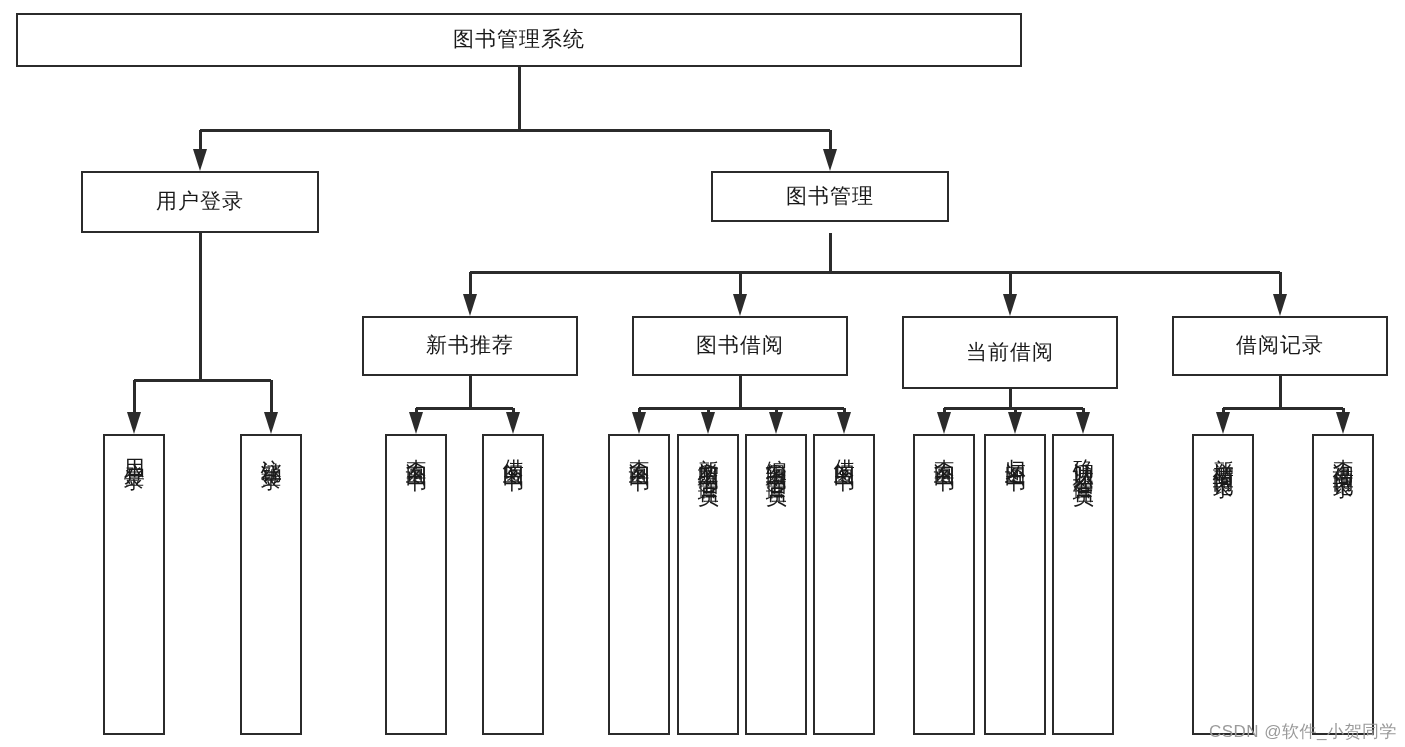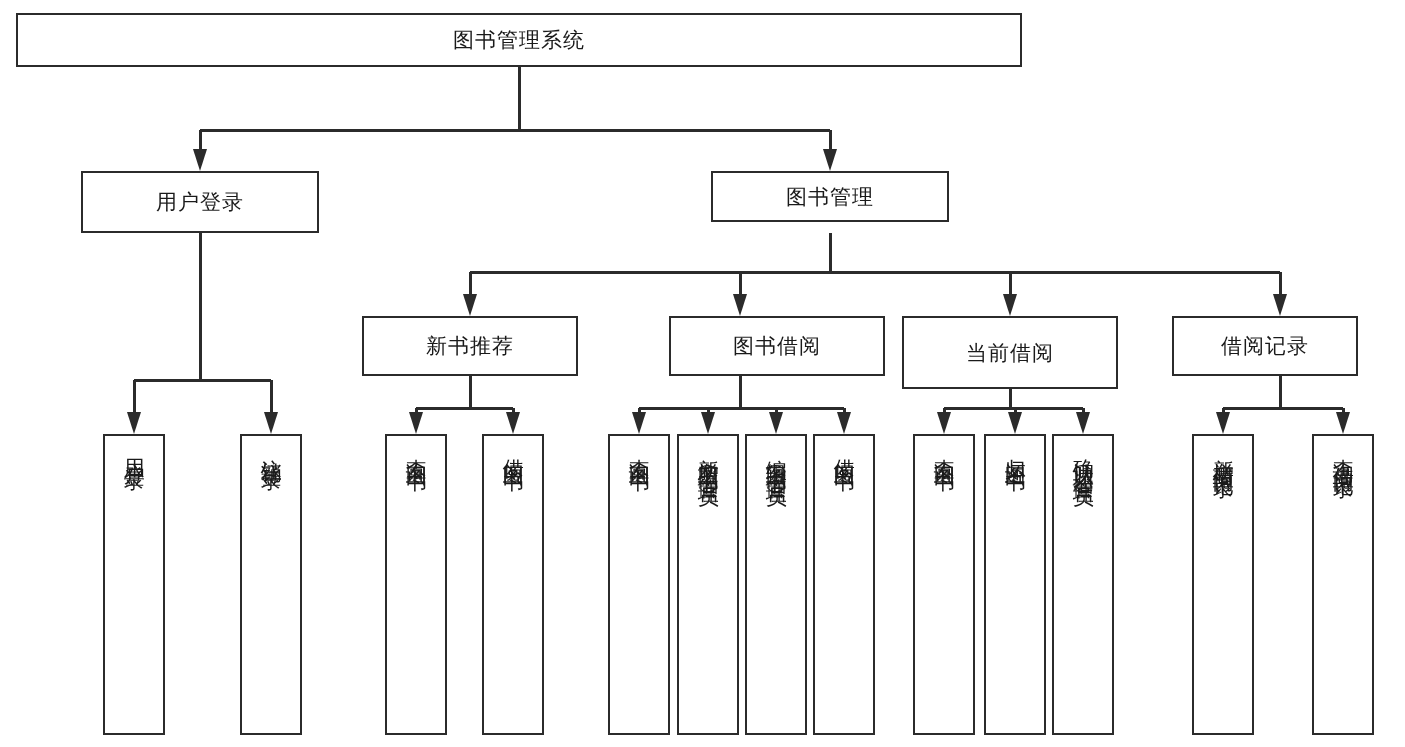--- a/index.html
+++ b/index.html
@@ -32,20 +32,21 @@
     background: #ffffff;
     display: flex;
     align-items: center;
     justify-content: center;
     color: #1a1a1a;
   }
   .node-box.horiz {
     font-size: 21px;
     letter-spacing: 1px;
     line-height: 1.2;
+    font-family: Liberation Serif, serif;
   }
   .node-box.vert {
     writing-mode: vertical-rl;
     text-orientation: upright;
     font-size: 21px;
     letter-spacing: 4px;
     line-height: 1.25;
     padding: 6px 0;
     justify-content: flex-start;
     align-items: center;
@@ -135,27 +136,27 @@
       </div>
       <div class="node-box horiz" style="left: 81px; top: 171px; width: 238px; height: 62px;">
         <span class="node-label">用户登录</span>
       </div>
       <div class="node-box horiz" style="left: 711px; top: 171px; width: 238px; height: 51px;">
         <span class="node-label">图书管理</span>
       </div>
       <div class="node-box horiz" style="left: 362px; top: 316px; width: 216px; height: 60px; text-align: right;">
         <span class="node-label">新书推荐</span>
       </div>
-      <div class="node-box horiz" style="left: 632px; top: 316px; width: 216px; height: 60px; margin-left: 37px;">
+      <div class="node-box horiz" style="left: 632px; top: 316px; width: 216px; height: 60px;">
         <span class="node-label">图书借阅</span>
       </div>
       <div class="node-box horiz" style="left: 902px; top: 316px; width: 216px; height: 73px;">
         <span class="node-label">当前借阅</span>
       </div>
-      <div class="node-box horiz" style="left: 1172px; top: 316px; width: 186px; height: 60px;">
+      <div class="node-box horiz" style="left: 1172px; top: 316px; width: 216px; height: 60px;">
         <span class="node-label">借阅记录</span>
       </div>
       <div class="node-box vert" style="left: 103px; top: 434px; width: 62px; height: 301px;">
         <span class="node-label">用户登录</span>
       </div>
       <div class="node-box vert" style="left: 240px; top: 434px; width: 62px; height: 301px;">
         <span class="node-label">注销登录</span>
       </div>
       <div class="node-box vert" style="left: 385px; top: 434px; width: 62px; height: 301px;">
         <span class="node-label">查询图书</span>
@@ -185,14 +186,15 @@
         <span class="node-label">确认归还（管理员）</span>
       </div>
       <div class="node-box vert" style="left: 1192px; top: 434px; width: 62px; height: 301px;">
         <span class="node-label">新增借阅记录</span>
       </div>
       <div class="node-box vert" style="left: 1312px; top: 434px; width: 62px; height: 301px;">
         <span class="node-label">查询借阅记录</span>
       </div>
     </div>
 
+  <div id="watermark">CSDN @软件_小贺同学</div>
 
 </div>
 
 </body></html>

